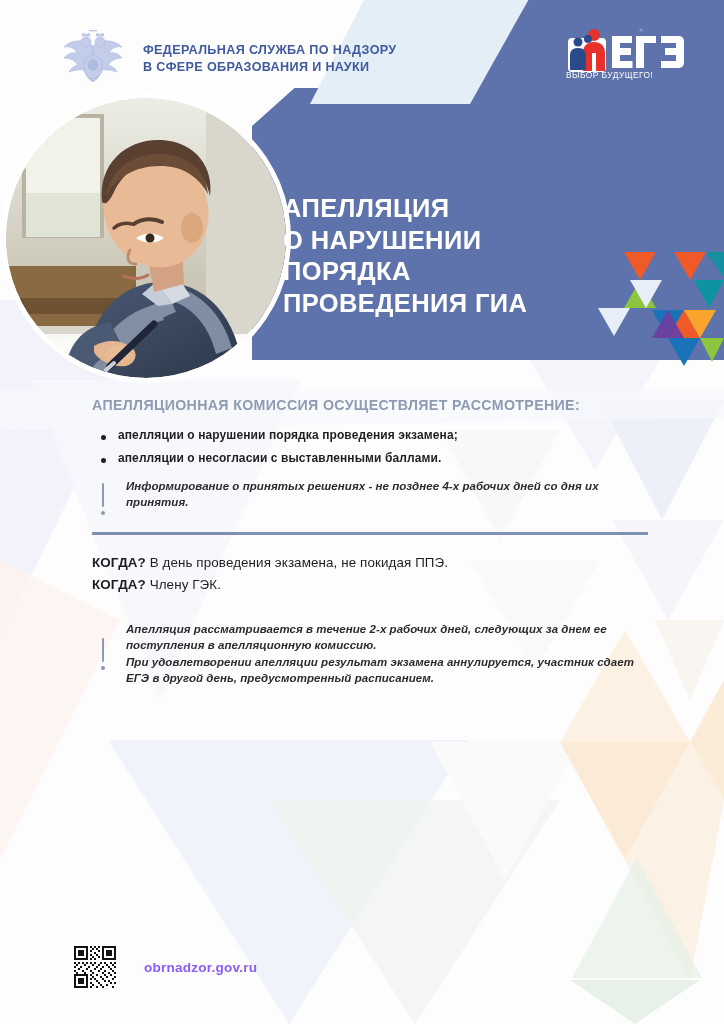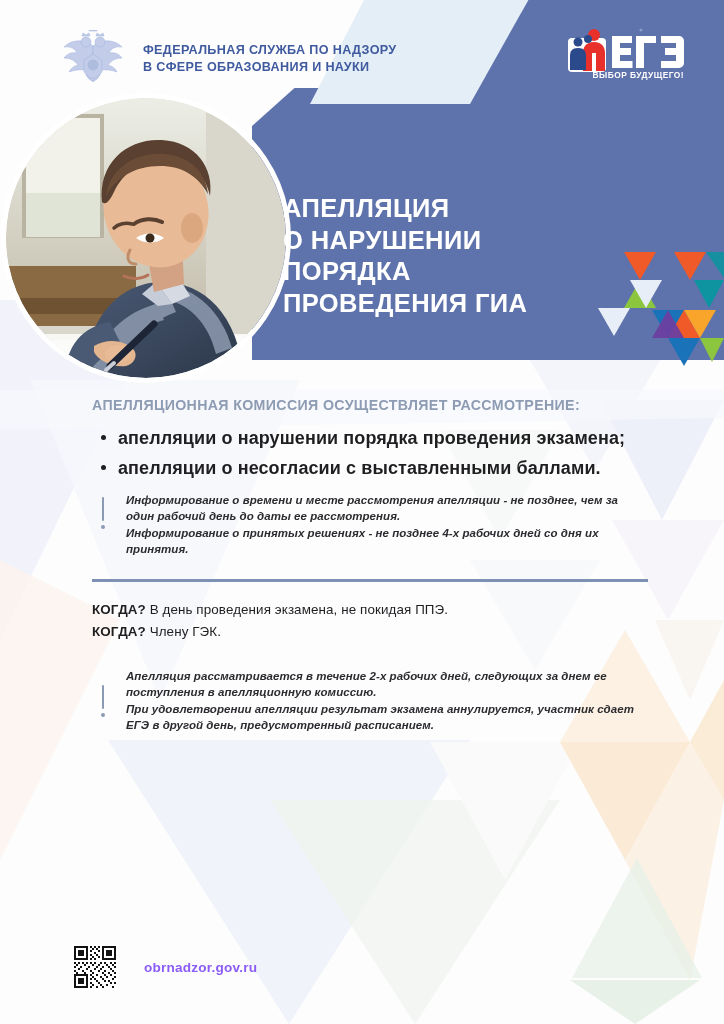--- a/index.html
+++ b/index.html
@@ -26,22 +26,22 @@
     clip-path:polygon(23% 0,100% 0,100% 100%,0% 100%);
   }
   .emblem{position:absolute;left:62px;top:30px;width:62px;height:55px;}
   .rosobr-text{
     position:absolute;left:143px;top:42px;
     font-size:12.6px;font-weight:700;letter-spacing:.35px;
     line-height:17px;color:#3f5a9e;white-space:pre-line;
   }
   .ege-logo{position:absolute;left:566px;top:26px;width:118px;height:52px;}
   .ege-tag{
-    position:absolute;left:566px;top:70px;width:118px;text-align:right;
-    font-size:8.4px;font-weight:700;letter-spacing:.45px;color:#ffffff;
+    position:absolute;left:566px;top:70px;width:118px;text-align:left;
+    font-size:8.4px;font-weight:400;letter-spacing:.45px;color:#ffffff;
   }
 
   
   .hero-band{
     position:absolute;top:88px;left:252px;width:472px;height:272px;
     background:#5e72ab;z-index:2;
     clip-path:polygon(9% 0, 100% 0, 100% 100%, 0% 100%, 0% 14%);
   }
   .hero-title{
     position:absolute;left:283px;top:193px;z-index:5;
@@ -61,21 +61,21 @@
   
   .content{position:absolute;left:0;top:395px;width:648px;z-index:7;}
   .sec-head{
     color:#8d9bb3;font-size:14.2px;font-weight:700;letter-spacing:.35px;
     line-height:20px;
   }
   .sec-head .strong{color:#263a63;}
   .bullets{margin:13px 0 0 0;padding:0;list-style:none;}
   .bullets li{
     position:relative;padding-left:26px;margin-bottom:9px;
-    font-size:18px;font-weight:700;color:#1f1f22;letter-spacing:.1px;
+    font-size:12px;font-weight:700;color:#1f1f22;letter-spacing:.1px;
   }
   .bullets li::before{
     content:"";position:absolute;left:9px;top:7px;
     width:5px;height:5px;border-radius:50%;background:#1f1f22;
   }
   .note{position:relative;padding-left:34px;margin-top:14px;}
   .excl{
     position:absolute;left:6px;top:4px;width:10px;height:36px;
     display:flex;flex-direction:column;align-items:center;
   }
@@ -288,21 +288,20 @@
         <ul class="bullets">
           <li>апелляции о нарушении порядка проведения экзамена;</li>
           <li>апелляции о несогласии с выставленными баллами.</li>
         </ul>
 
         <div class="note">
           <span class="excl">
             <span class="bar"></span>
               <span class="dot"></span>
           </span>
-          <p>Информирование  о времени и месте рассмотрения апелляции  - не позднее, чем за один рабочий день до даты ее рассмотрения.</p>
           <p>Информирование о принятых решениях  - не позднее 4-х рабочих дней со дня их принятия.</p>
         </div>
       </div>
 
       <div class="divider"></div>
 
       <div>
 
         <div class="qa">
           <p><b>КОГДА?</b><span> В день проведения экзамена, не покидая ППЭ.</span></p>

